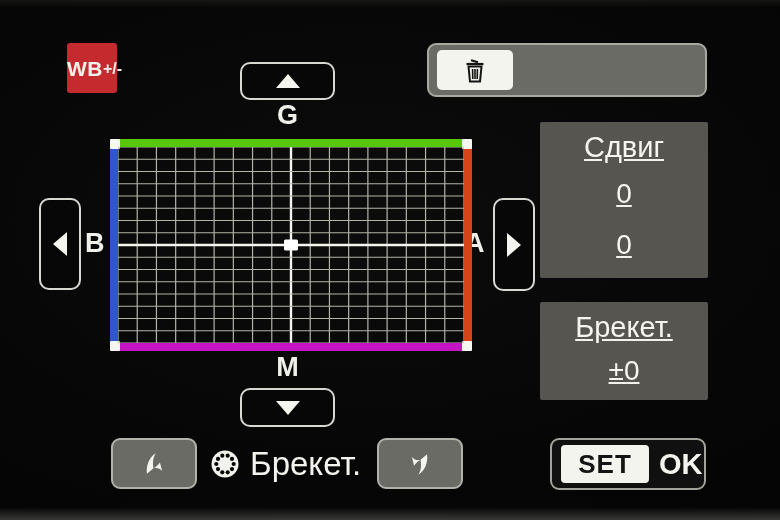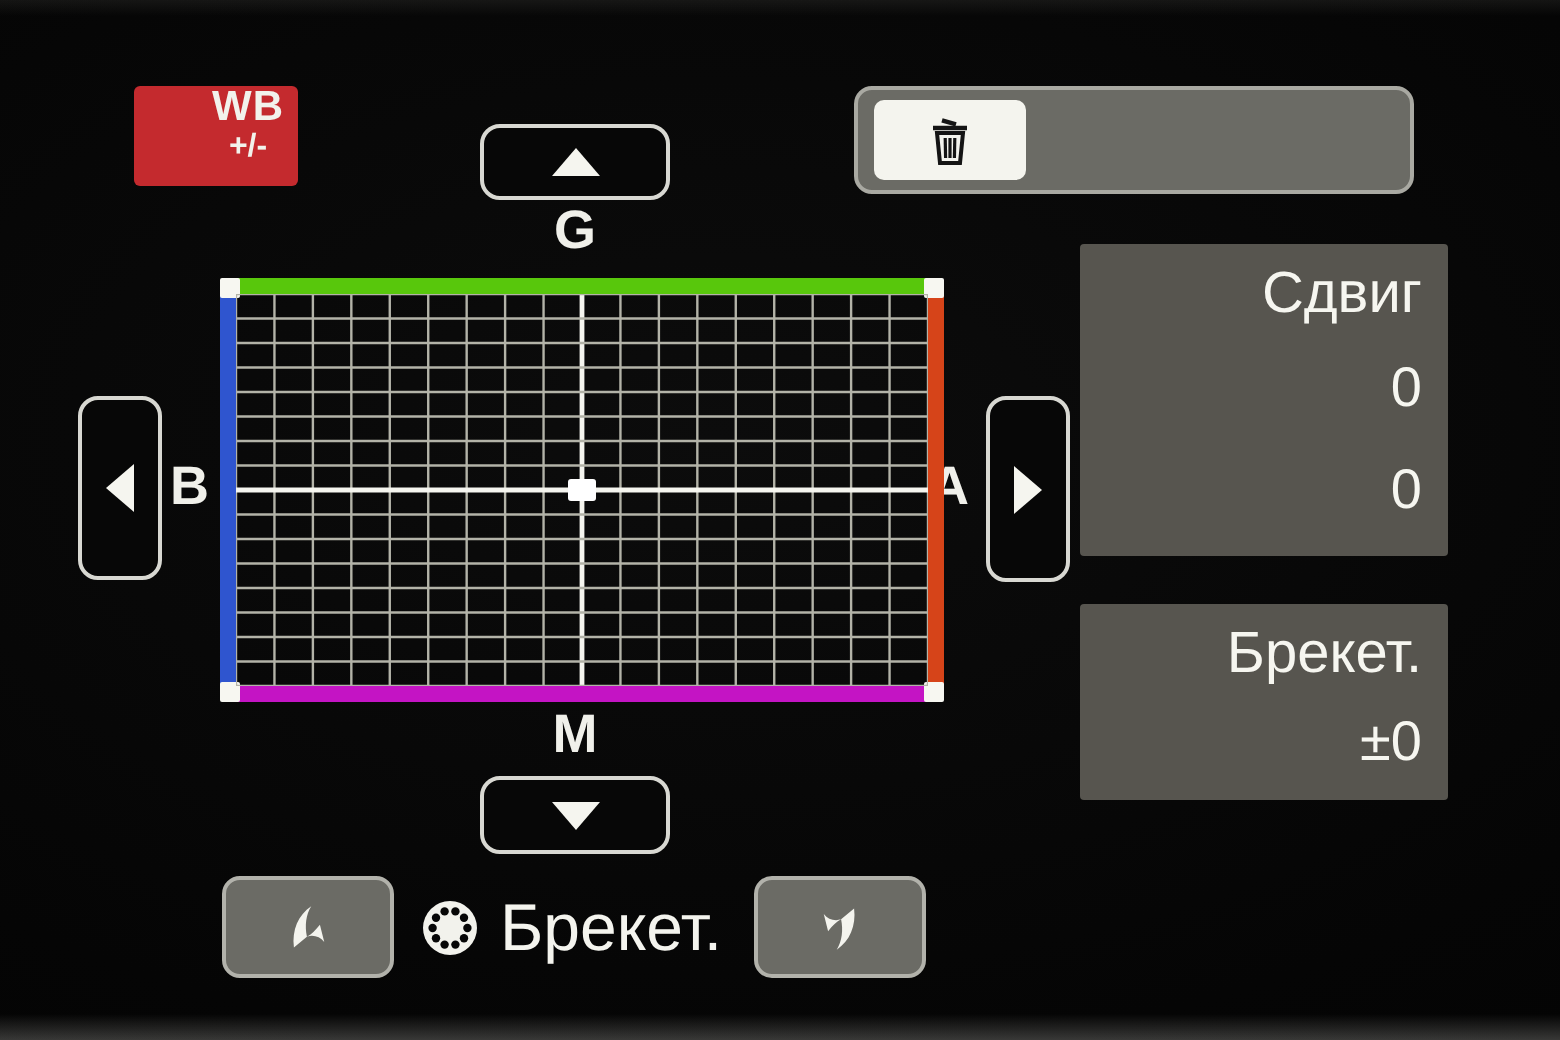--- a/index.html
+++ b/index.html
@@ -8,22 +8,22 @@
     background:radial-gradient(ellipse 120% 100% at 46% 42%, #0c0c0c 0%, #050505 60%, #020202 100%);
     font-family:"Liberation Sans", sans-serif;color:#f2f2ec;
   }
   .screen::after{content:"";position:absolute;left:0;right:0;bottom:0;height:13px;
     background:linear-gradient(to bottom, rgba(190,190,185,0) 0%, rgba(190,190,185,.28) 100%);}
   .screen::before{content:"";position:absolute;left:0;right:0;top:0;height:8px;
     background:linear-gradient(to top, rgba(160,160,150,0) 0%, rgba(160,160,150,.10) 100%);}
 
   
   .wb-badge{position:absolute;left:67px;top:43px;width:50px;height:50px;background:var(--accent-red);
-    border-radius:3px;display:flex;flex-direction:column;align-items:center;justify-content:flex-start;
-    font-weight:700;line-height:1;padding-left:32px;}
+    border-radius:3px;display:flex;flex-direction:row;align-items:center;justify-content:space-between;
+    font-weight:700;line-height:1;}
   .wb-badge .l1{font-size:21px;letter-spacing:.5px;}
   .wb-badge .l2{font-size:16px;margin-top:2px;}
 
   
   .erase-btn{position:absolute;left:427px;top:43px;width:280px;height:54px;box-sizing:border-box;
     background:var(--button-gray);border:2px solid #a9a9a2;border-radius:9px;
     display:flex;align-items:center;padding:0 8px;}
   .trash-pill{width:76px;height:40px;background:#f4f4ee;border-radius:5px;
     display:flex;align-items:center;justify-content:center;flex:0 0 auto;}
   .erase-label{font-size:30px;margin-left:13px;color:#f7f7f1;white-space:nowrap;}
@@ -53,22 +53,22 @@
   .bar{position:absolute;}
   .bar-top{left:9px;right:9px;top:0;height:8px;background:var(--grid-green);}
   .bar-bottom{left:9px;right:9px;bottom:0;height:8px;background:var(--grid-magenta);}
   .bar-left{top:9px;bottom:9px;left:0;width:8px;background:var(--grid-blue);}
   .bar-right{top:9px;bottom:9px;right:0;width:8px;background:var(--grid-amber);}
   .corner{position:absolute;width:10px;height:10px;background:#f7f7f1;border-radius:1px;}
   .c-tl{left:0;top:0;} .c-tr{right:0;top:0;} .c-bl{left:0;bottom:0;} .c-br{right:0;bottom:0;}
   .grid-inner{position:absolute;left:8px;top:8px;}
 
   
-  .info-panel{position:absolute;left:540px;width:184px;background:var(--panel-gray);border-radius:2px;
-    box-sizing:border-box;text-align:right;padding:4px 13px;}
+  .info-panel{position:absolute;left:540px;width:168px;background:var(--panel-gray);border-radius:2px;
+    box-sizing:border-box;text-align:center;padding:4px 13px;text-decoration:underline;}
   .panel-shift{top:122px;height:156px;}
   .panel-bracket{top:302px;height:98px;}
   .panel-title{font-size:29px;line-height:42px;color:#f6f6f0;}
   .panel-value{font-size:28px;line-height:51px;color:#f6f6f0;}
   .panel-bracket .panel-value{line-height:46px;}
 
   
   .jump-btn{position:absolute;top:438px;width:86px;height:51px;box-sizing:border-box;
     background:var(--button-gray);border:2px solid #b2b2ab;border-radius:9px;
     display:flex;align-items:center;justify-content:center;}
@@ -211,14 +211,18 @@
 
   <div class="jump-btn jump-right">
     <svg width="26" height="26" viewBox="0 0 24 24">
       <g transform="rotate(180 12 12)">
         <path d="M13.5 2 C7.5 6 4.5 13 5.5 21 L11.5 16 C10.5 11 11 6 13.5 2 Z" fill="#f4f4ee"></path>
         <path d="M11.5 16 C14.5 15 17.5 16 19.5 18.5 L17.5 10.5 C15.5 13 13.5 15 11.5 16 Z" fill="#f4f4ee"></path>
       </g>
     </svg>
   </div>
 
+  <div class="setok">
+    <span class="set-pill">SET</span>
+    <span class="ok-label">OK</span>
+  </div>
 
 </div>
 
 </body></html>

